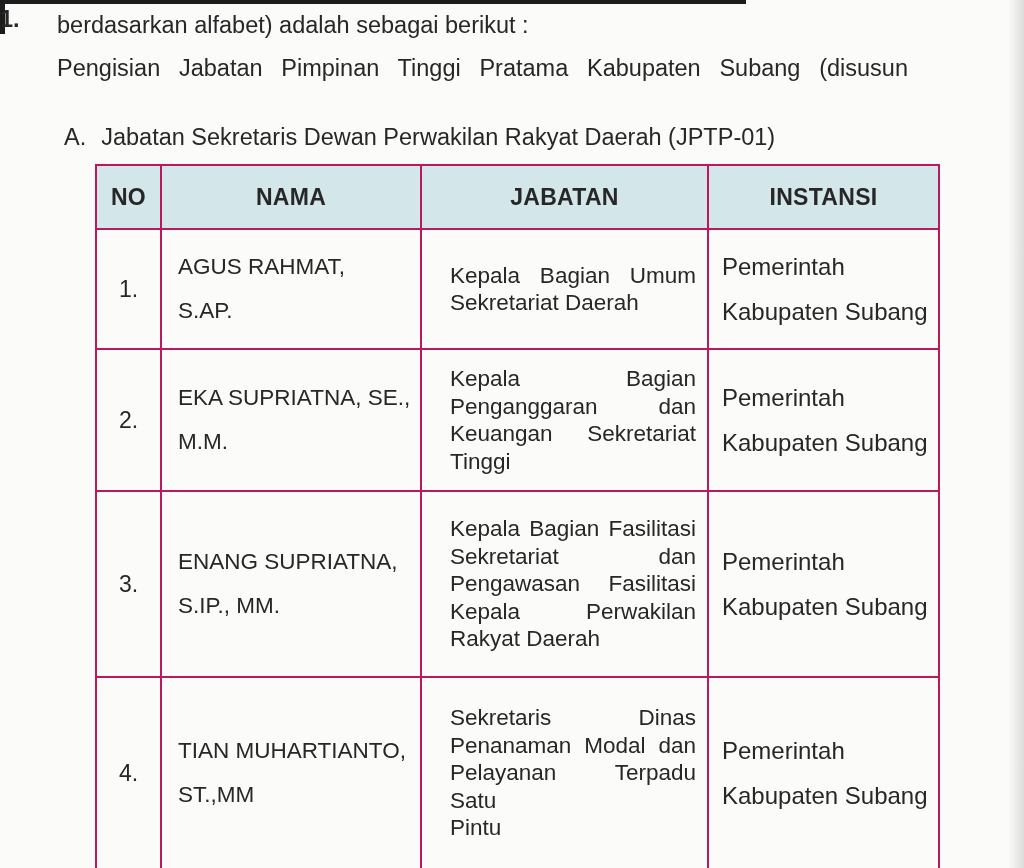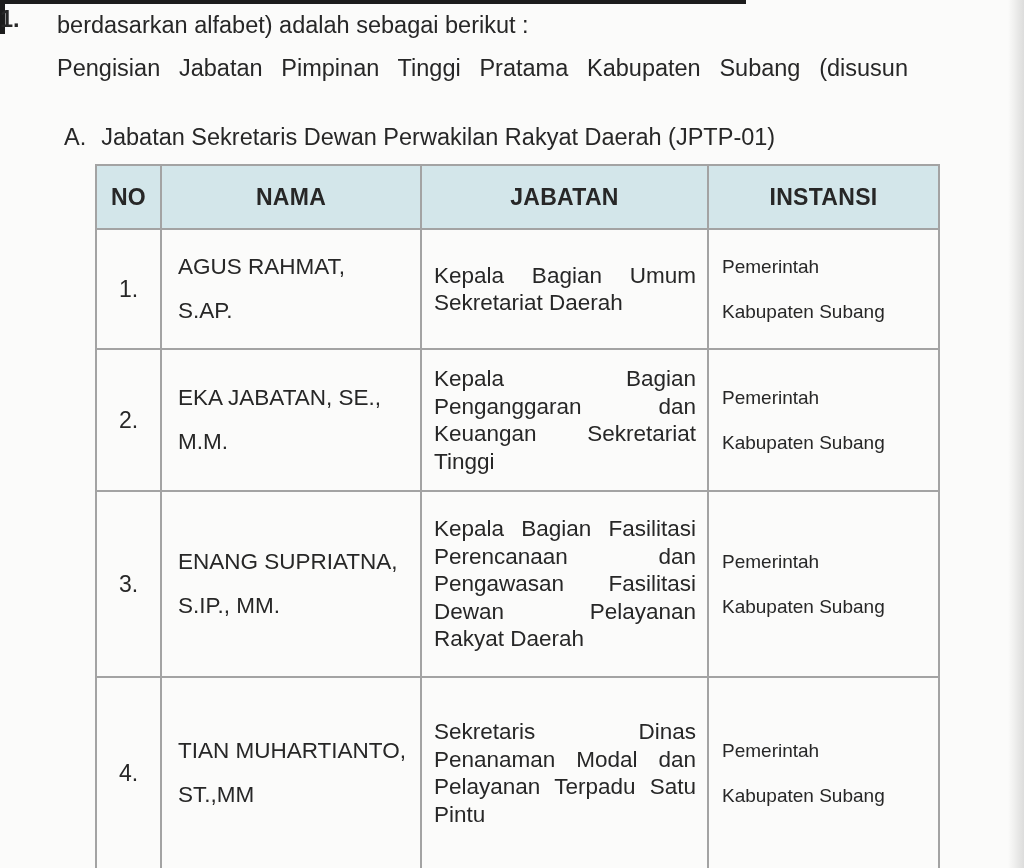--- a/index.html
+++ b/index.html
@@ -17,26 +17,26 @@
     background:linear-gradient(to right,rgba(0,0,0,0),rgba(0,0,0,0.12));}
   
   .item-number{position:absolute;left:0px;top:6px;font-size:23.5px;font-weight:bold;}
   .intro{position:absolute;left:57px;top:4px;width:851px;font-size:23.5px;line-height:42.5px;}
   .intro .pline{text-align:justify;text-align-last:justify;}
   .intro .pline.last{text-align:justify;text-align-last:left;}
   .section-line{position:absolute;left:64px;top:124px;font-size:23.5px;display:flex;}
   .section-letter{margin-right:15px;}
   
   .doc-table{position:absolute;left:95px;top:164px;border-collapse:collapse;table-layout:fixed;width:843px;}
-  .doc-table td,.doc-table th{border:2px solid #a3a3a3;vertical-align:middle;overflow:hidden;}
+  .doc-table td,.doc-table th{border:2px solid #be185d;vertical-align:middle;overflow:hidden;}
   .doc-table th{background:#d3e6ea;font-size:23px;font-weight:bold;text-align:center;height:60px;letter-spacing:.3px;}
   td.no-cell{text-align:center;font-size:23px;}
   td.nama-cell{font-size:22.5px;padding-left:16px;padding-right:6px;line-height:44px;margin-top:47px;}
-  td.jabatan-cell{font-size:22.5px;padding-left:12px;padding-right:11px;line-height:27.5px;}
-  td.instansi-cell{font-size:19px;padding-left:13px;padding-right:4px;line-height:45px;margin-left:36px;}
+  td.jabatan-cell{font-size:22.5px;padding-left:28px;padding-right:11px;line-height:27.5px;}
+  td.instansi-cell{font-size:24px;padding-left:13px;padding-right:4px;line-height:45px;margin-left:36px;}
   .jline{text-align:justify;text-align-last:justify;}
   .jline.last{text-align:right;text-align-last:left;}
 </style>
 </head>
 <body>
 
 <div class="scan-top-line"></div>
 <div class="scan-corner-mark"></div>
 <div class="scan-edge-shadow"></div>
 
@@ -79,21 +79,21 @@
         <div class="jline last">Sekretariat Daerah</div>
       </td>
       <td class="instansi-cell">
         <div>Pemerintah</div>
         <div>Kabupaten Subang</div>
       </td>
     </tr>
     <tr style="height:142px">
       <td class="no-cell">2.</td>
       <td class="nama-cell">
-        <div>EKA JABATAN, SE.,</div>
+        <div>EKA SUPRIATNA, SE.,</div>
         <div>M.M.</div>
       </td>
       <td class="jabatan-cell">
         <div class="jline">Kepala Bagian</div>
         <div class="jline">Penganggaran dan</div>
         <div class="jline">Keuangan Sekretariat</div>
         <div class="jline last">Tinggi</div>
       </td>
       <td class="instansi-cell">
         <div>Pemerintah</div>
@@ -101,23 +101,23 @@
       </td>
     </tr>
     <tr style="height:186px">
       <td class="no-cell">3.</td>
       <td class="nama-cell">
         <div>ENANG SUPRIATNA,</div>
         <div>S.IP., MM.</div>
       </td>
       <td class="jabatan-cell">
         <div class="jline">Kepala Bagian Fasilitasi</div>
-        <div class="jline">Perencanaan dan</div>
+        <div class="jline">Sekretariat dan</div>
         <div class="jline">Pengawasan Fasilitasi</div>
-        <div class="jline">Dewan Pelayanan</div>
+        <div class="jline">Kepala Perwakilan</div>
         <div class="jline last">Rakyat Daerah</div>
       </td>
       <td class="instansi-cell">
         <div>Pemerintah</div>
         <div>Kabupaten Subang</div>
       </td>
     </tr>
     <tr style="height:192px">
       <td class="no-cell">4.</td>
       <td class="nama-cell">

